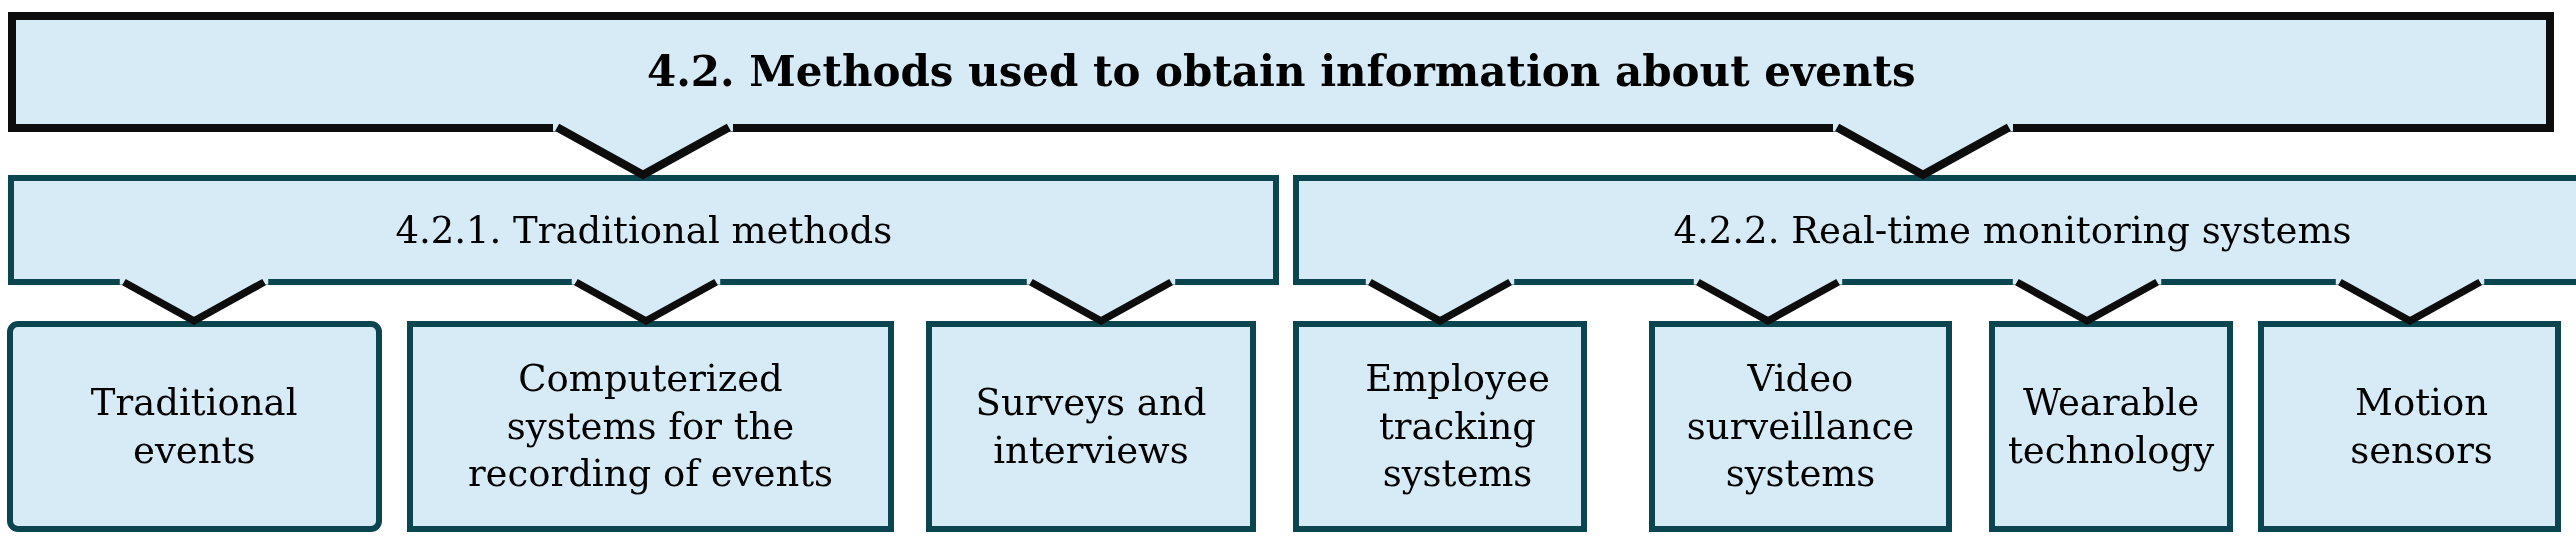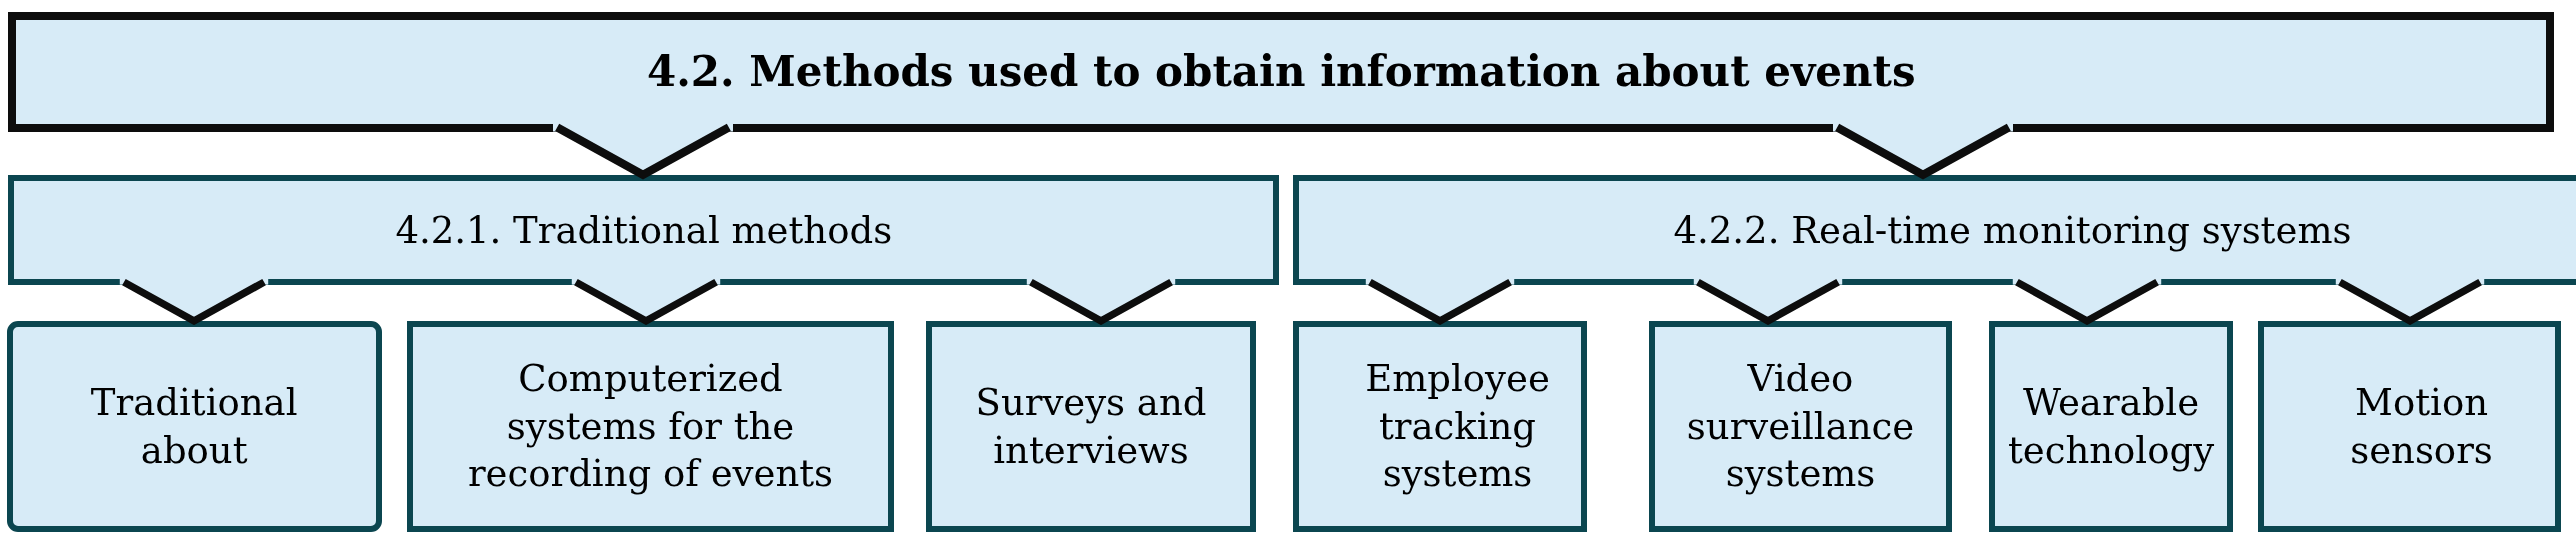--- a/index.html
+++ b/index.html
@@ -126,21 +126,21 @@
     <path d="M 5,5 L 90,52 L 175,5"></path>
   </svg>
   <svg id="tail-b6" class="tail tail-l2" viewBox="0 0 180 57">
     <rect x="0" y="0" width="180" height="8"></rect>
     <path d="M 5,5 L 90,52 L 175,5"></path>
   </svg>
 
   <div id="leaf-0" class="node leaf-box">
     <div>
         <div>Traditional</div>
-        <div>about</div>
+        <div>events</div>
       </div>
   </div>
   <div id="leaf-1" class="node leaf-box">
     <div>
         <div>Computerized</div>
         <div>systems for the</div>
         <div>recording of events</div>
       </div>
   </div>
   <div id="leaf-2" class="node leaf-box">

